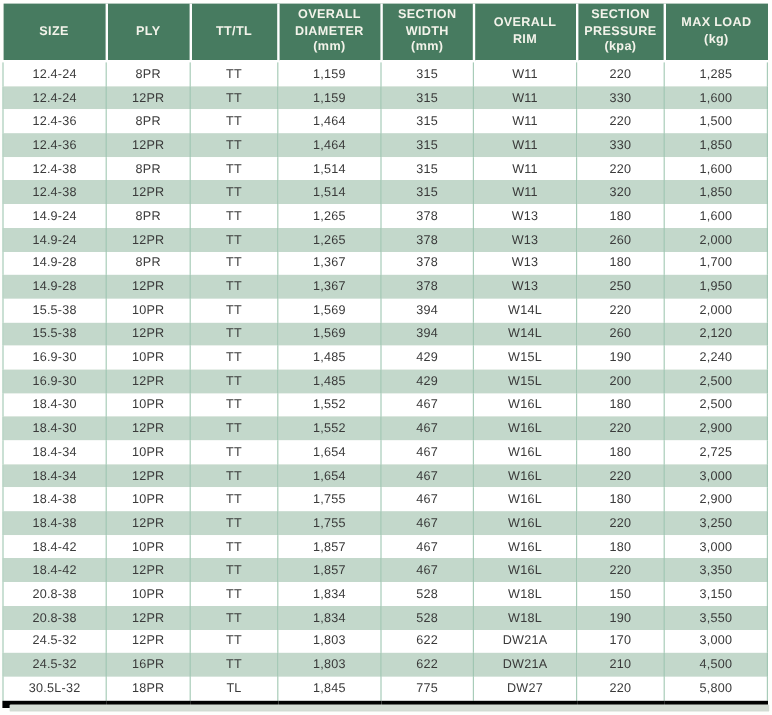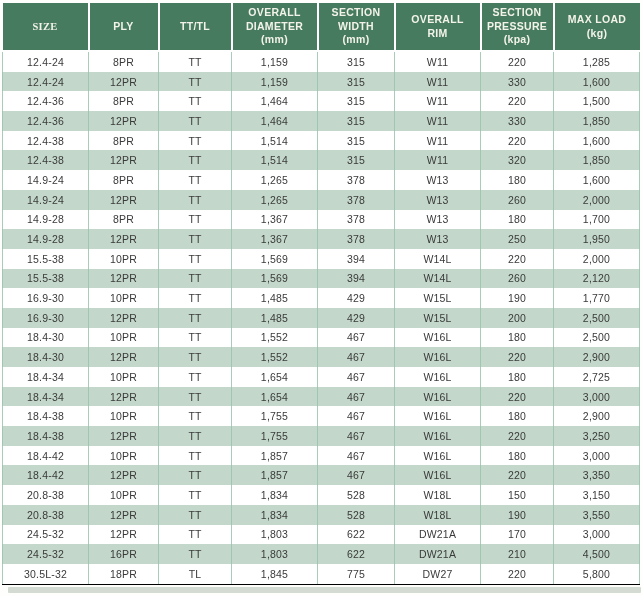--- a/index.html
+++ b/index.html
@@ -33,41 +33,41 @@
     letter-spacing: 0.3px;
     text-align: center;
     vertical-align: middle;
     height: 45px;
     padding: 1px 2px;
     white-space: pre-line;
     border-left: 2px solid #ffffff;
     border-right: 2px solid #ffffff;
     border-bottom: 2px solid #ffffff;
   }
-  thead th:first-child { border-left: none; font-family: Liberation Serif, serif; }
+  thead th:first-child { border-left: none; }
   thead th:last-child { border-right: none; margin-top: 24px; }
   
   tbody td {
     font-size: 10.5px;
     color: #3a3a3a;
     letter-spacing: 0.2px;
     text-align: center;
     vertical-align: middle;
     height: 19.7px;
     padding: 0 2px;
     border-left: 1px solid #a8ccb9;
     border-right: 1px solid #a8ccb9;
     background: #ffffff;
   }
   tbody tr:nth-child(even) td {
     background: #c3d8cb;
     border-left-color: #a0c6b2;
     border-right-color: #a0c6b2;
   }
-  tbody tr:last-child td { border-bottom: 1px solid #000000; margin-left: 35px; }
+  tbody tr:last-child td { border-bottom: 6px solid #000000; margin-left: 35px; }
   
   .bottom-band {
     position: absolute;
     left: 8px;
     right: 2px;
     bottom: 3px;
     height: 6px;
     background: #d3dbd3;
     border-radius: 1px;
   }
@@ -229,21 +229,21 @@
           <td>2,120</td>
         </tr>
         <tr>
           <td>16.9-30</td>
           <td>10PR</td>
           <td>TT</td>
           <td>1,485</td>
           <td>429</td>
           <td>W15L</td>
           <td>190</td>
-          <td>1,770</td>
+          <td>2,240</td>
         </tr>
         <tr>
           <td>16.9-30</td>
           <td>12PR</td>
           <td>TT</td>
           <td>1,485</td>
           <td>429</td>
           <td>W15L</td>
           <td>200</td>
           <td>2,500</td>

